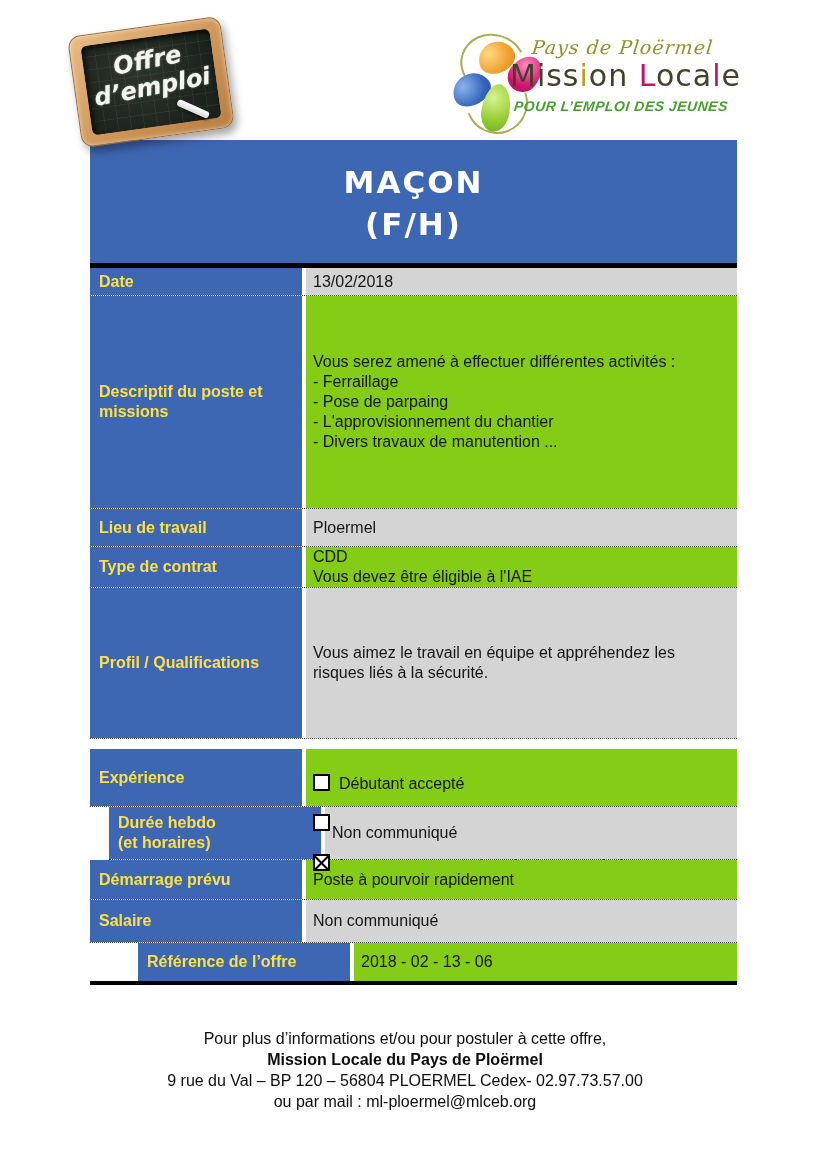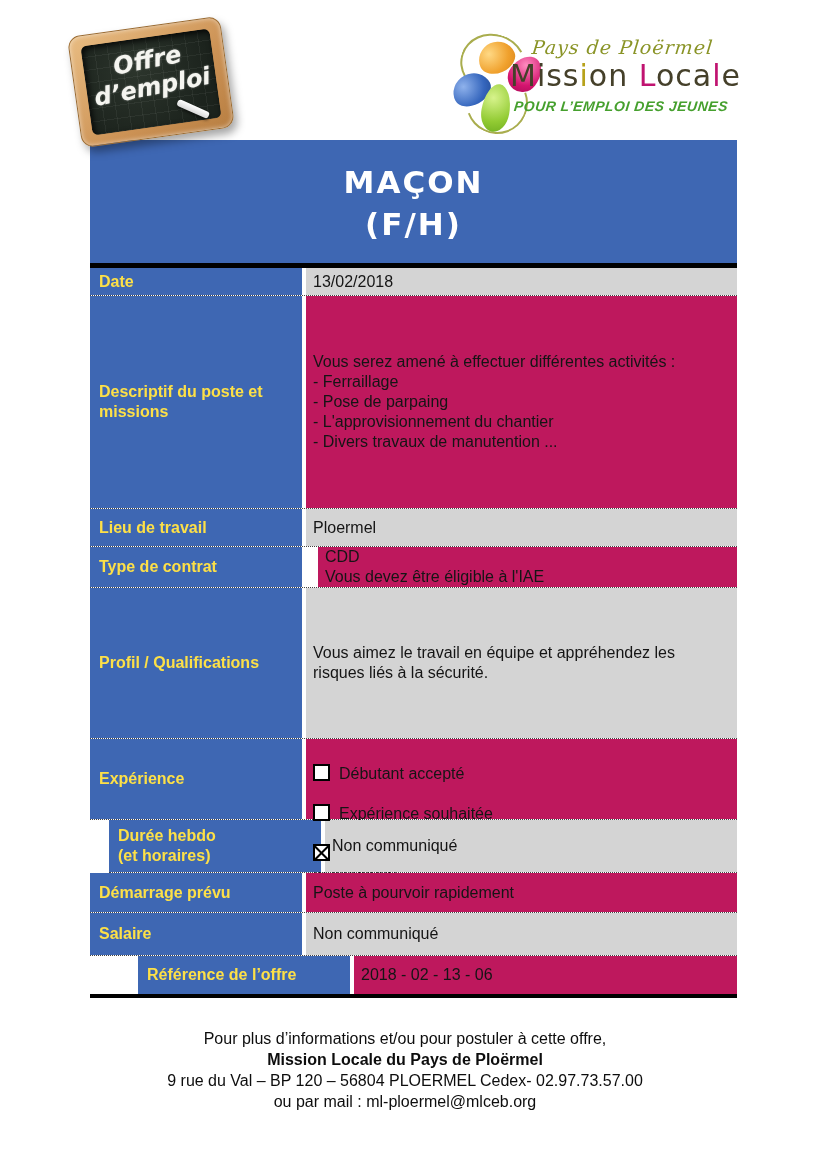--- a/index.html
+++ b/index.html
@@ -82,29 +82,29 @@
   .row{display:flex;border-bottom:1px dotted #444;box-sizing:border-box;}
   .cell-label{
     width:216px;min-width:216px;box-sizing:border-box;
     background:var(--accent_blue,#3e67b3);color:#fde047;font-weight:bold;font-size:16px;
     padding:0 6px 0 9px;display:flex;align-items:center;
     border-right:4px solid #fff;white-space:pre-line;line-height:20px;
   }
   .cell-value{
     flex:1;box-sizing:border-box;padding:0 8px 0 7px;
     display:flex;align-items:center;font-size:16px;line-height:20px;
-    color:#151515;white-space:pre-line;background:#be185d;
+    color:#151515;white-space:pre-line;background:#84cc16;
   }
   .shaded .cell-value{background:var(--row_gray,#d4d4d4);}
   .r-date{height:28px;}
   .r-desc{height:213px;}
   .r-lieu{height:38px;}
-  .r-type{height:41px;gap:12px;}
+  .r-type{height:41px;}
   .r-profil{height:151px;}
-  .r-exp{height:81px;}
+  .r-exp{height:58px;margin-top:10px;}
   .r-duree{height:53px;margin-left:19px;}
   .r-dem{height:40px;}
   .r-sal{height:43px;}
   .r-ref{height:42px;border-bottom:4px solid #000;padding-left:48px;}
   
   .cell-value.exp{display:block;padding-top:5px;}
   .exp-item{max-width:392px;}
   .checkbox{
     display:inline-block;width:13px;height:13px;border:2px solid #000;
     margin-right:9px;vertical-align:-2px;position:relative;background:#fff;

